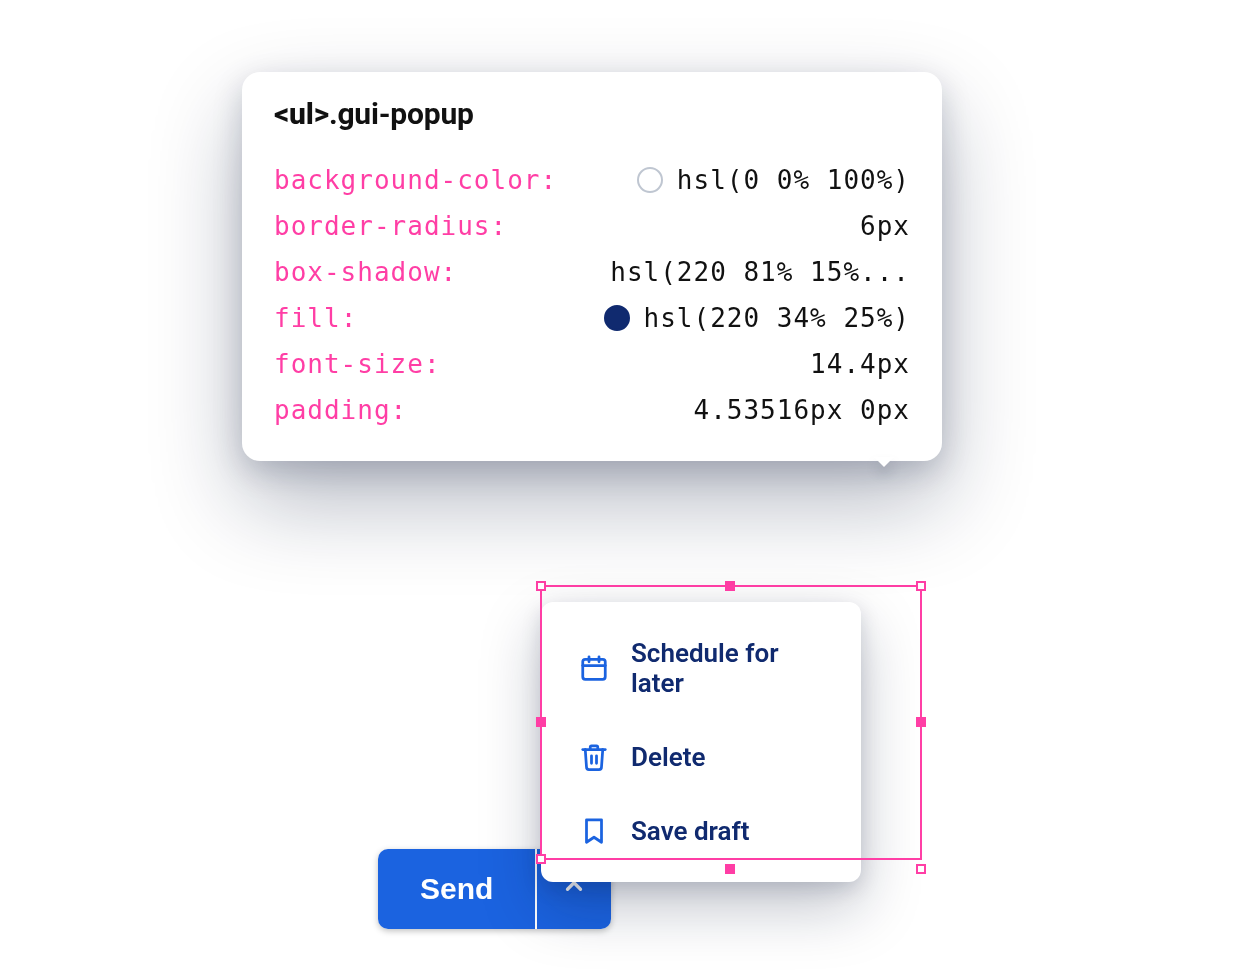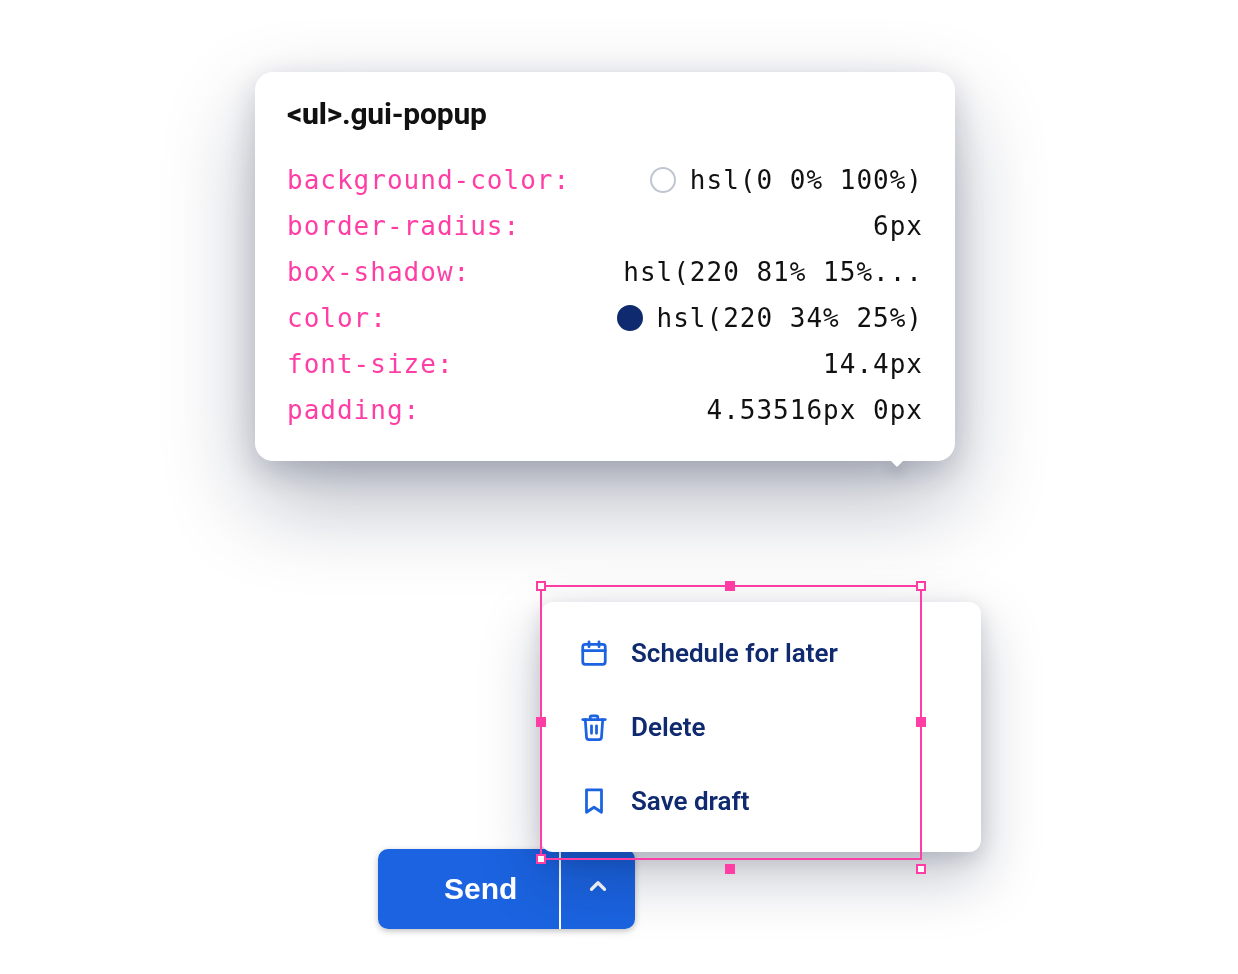--- a/index.html
+++ b/index.html
@@ -22,41 +22,41 @@
     border-radius: 10px;
     overflow: hidden;
     box-shadow: 0 2px 6px rgba(0,0,0,0.25);
   }
   .send-btn {
     background: #1b63e0;
     color: #fff;
     font-size: 30px;
     font-weight: 600;
     border: none;
-    padding: 0 42px 0 66px;
+    padding: 0 42px 0 42px;
     display: flex;
     align-items: center;
     justify-content: center;
     cursor: pointer;
   }
   .send-sep {
     width: 2px;
     background: rgba(255,255,255,0.35);
   }
   .send-btn.chev {
     padding: 0 24px;
   }
   .send-btn.chev svg { width: 26px; height: 26px; }
 
   
   .popup {
     position: absolute;
     left: 541px;
     top: 586px;
-    width: 440px;
+    width: 320px;
     background: #fff;
     border-radius: 12px;
     padding: 14px 0;
     box-shadow: 0 25px 60px rgba(10,23,57,0.25), 0 6px 20px rgba(10,23,57,0.15);
   }
   .popup-item {
     display: flex;
     align-items: center;
     gap: 22px;
     padding: 22px 38px;
@@ -93,21 +93,21 @@
   .sel-box .h.ml { left:0; top:50%; }
   .sel-box .h.mr { right:0; top:50%; }
   
   .sel-box .h.tm, .sel-box .h.bm, .sel-box .h.ml, .sel-box .h.mr {
     background:#ff3ea5;
   }
 
   
   .tooltip {
     position: absolute;
-    left: 255px;
+    left: 242px;
     top: 72px;
     width: 700px;
     background: #fff;
     border-radius: 18px;
     box-shadow: 0 40px 90px rgba(10,23,57,0.30), 0 10px 30px rgba(10,23,57,0.18);
     padding: 24px 32px 28px 32px;
   }
   .tooltip::after{
     content:"";
     position:absolute;
@@ -237,21 +237,21 @@
           <span>6px</span>
         </span>
       </div>
       <div class="tt-row">
         <span class="tt-key">box-shadow</span>
         <span class="tt-val">
           <span>hsl(220 81% 15%...</span>
         </span>
       </div>
       <div class="tt-row">
-        <span class="tt-key">color</span>
+        <span class="tt-key">fill</span>
         <span class="tt-val">
           <span class="swatch" style="background: rgb(16, 42, 111); border-color: rgb(16, 42, 111);"></span>
           <span>hsl(220 34% 25%)</span>
         </span>
       </div>
       <div class="tt-row">
         <span class="tt-key">font-size</span>
         <span class="tt-val">
           <span>14.4px</span>
         </span>

